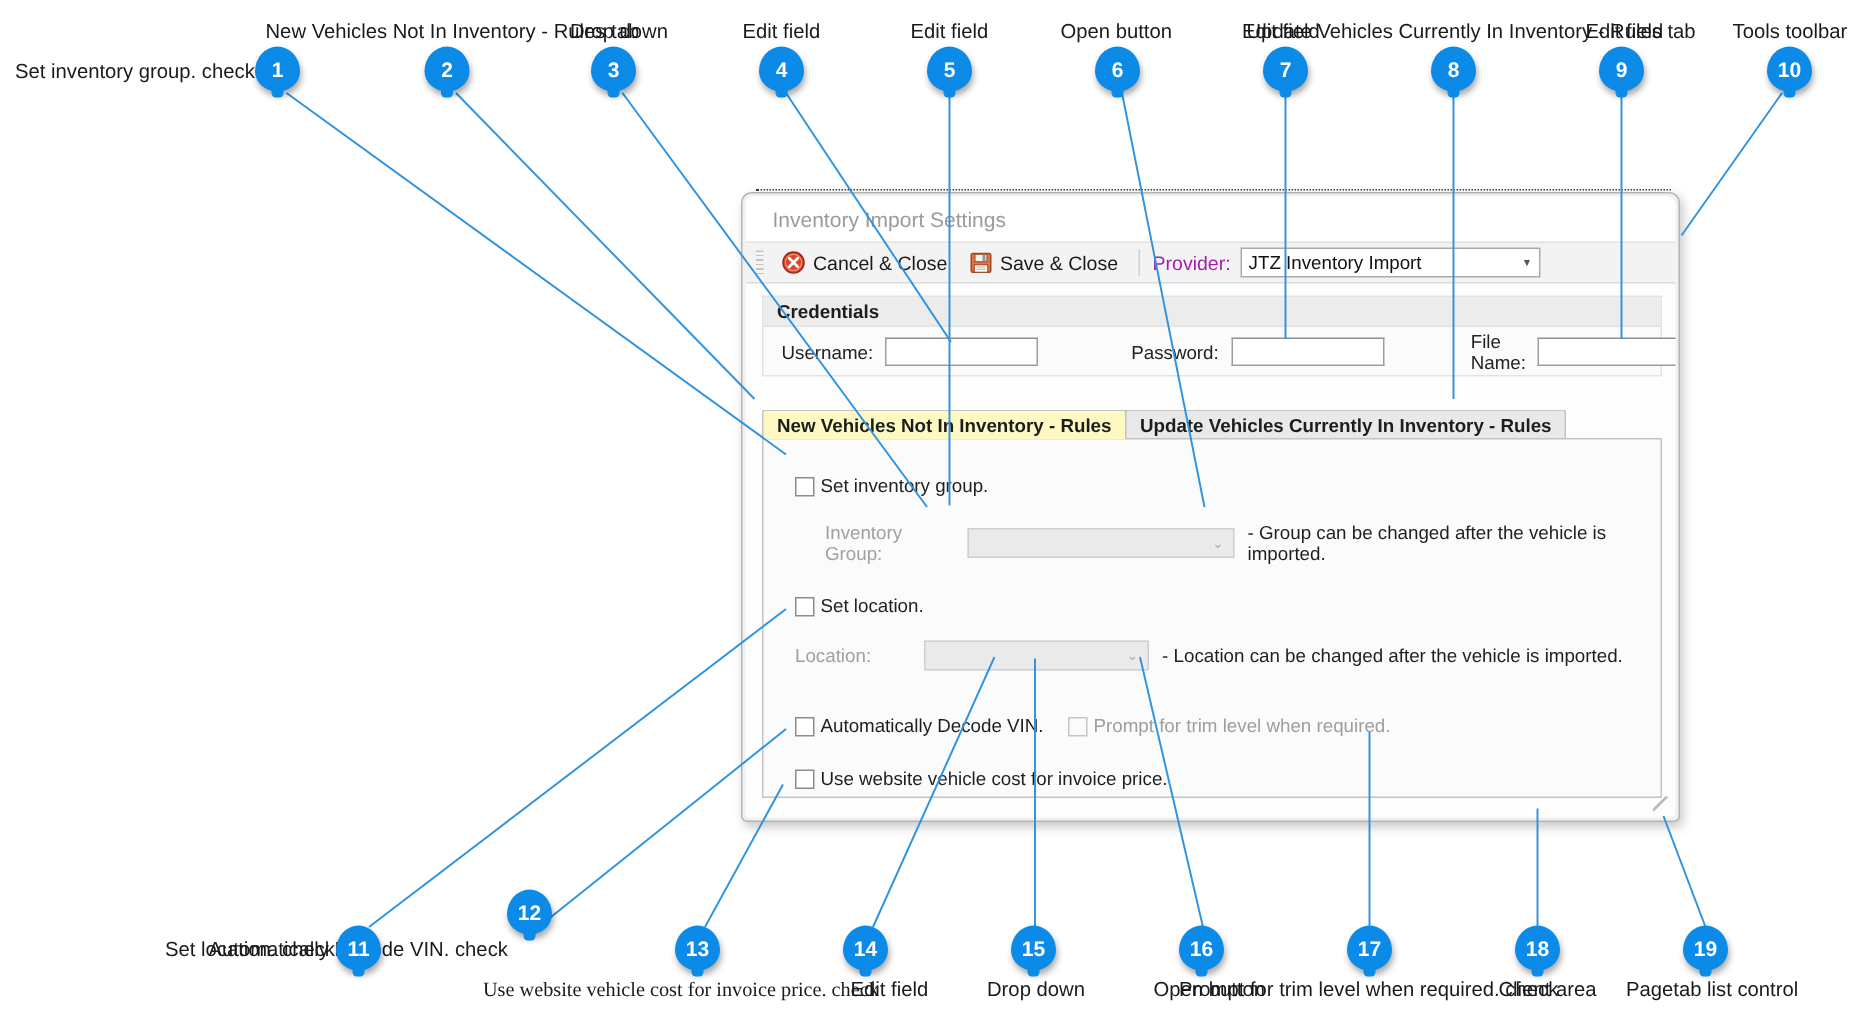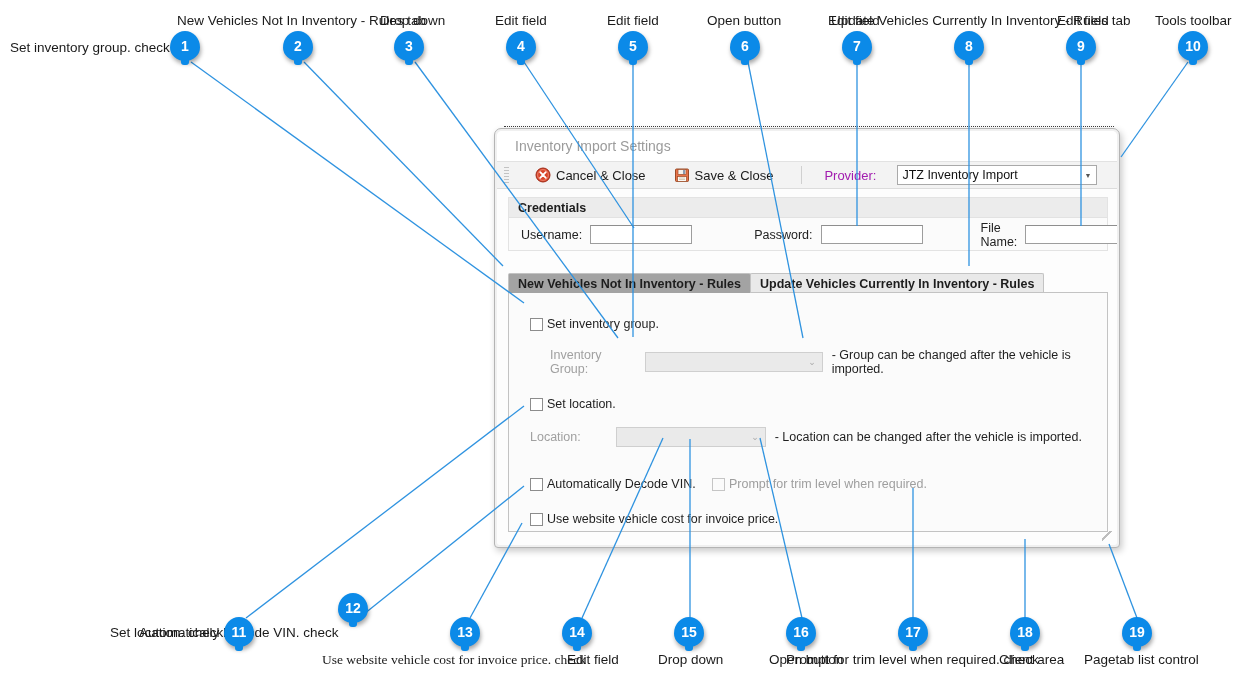--- a/index.html
+++ b/index.html
@@ -57,21 +57,21 @@
     border-bottom:1px solid #ffffff;
   }
   .title-bar .title-text { font-size:14px; color:#9b9b9b; }
 
   .toolbar {
     height:28px; background:#f3f3f3;
     border-top:1px solid #e2e2e2;
     border-bottom:1px solid #dcdcdc;
     display:flex; align-items:center;
     padding-left:7px;
-    gap:16px;
+    gap:2px;
   }
   .tb-grip { width:5px; height:16px; margin-right:4px;
     background:
       repeating-linear-gradient(to bottom, #c3c3c3 0 1px, transparent 1px 3px);
   }
   .tb-btn { display:flex; align-items:center; height:22px; padding:0 6px; gap:5px; cursor:default; }
   .tb-btn span.lbl { font-size:13px; color:#1a1a1a; }
   .tb-sep { width:1px; height:18px; background:#d0d0d0; margin:0 6px; }
   .tb-label { font-size:13px; color:#a21caf; margin-right:5px;}
   .provider-combo {
@@ -102,21 +102,21 @@
   
   .tabstrip { position:absolute; left:11px; top:142px; width:600px; height:20px; display:flex; align-items:flex-end; }
   .tab {
     height:20px; padding:0 9px; display:flex; align-items:center;
     font-size:12.5px; font-weight:bold; color:#1d1d1d;
     border:1px solid #c3c3c3; border-bottom:none;
     background:#e9e9e9;
     border-radius:2px 2px 0 0;
     margin-right:-1px;
   }
-  .tab.active { background:#a3a3a3; color:#1d1d1d; position:relative; z-index:3; border-color:#c3c3c3;}
+  .tab.active { background:#fef9c3; color:#1d1d1d; position:relative; z-index:3; border-color:#c3c3c3;}
   .tab-body {
     position:absolute; left:11px; top:161px; width:600px; height:240px;
     background:#fbfbfb; border:1px solid #c3c3c3;
   }
 
   .chk-row { position:absolute; display:flex; align-items:center; }
   .chkbox { width:13px; height:13px; border:1px solid #8c8c8c; background:#fff; }
   .chkbox.dis { border-color:#c5c5c5; background:#fbfbfb; }
   .chk-lbl { font-size:12.5px; color:#1f1f1f; margin-left:4px; }
   .chk-lbl.dis { color:#9e9e9e; }

